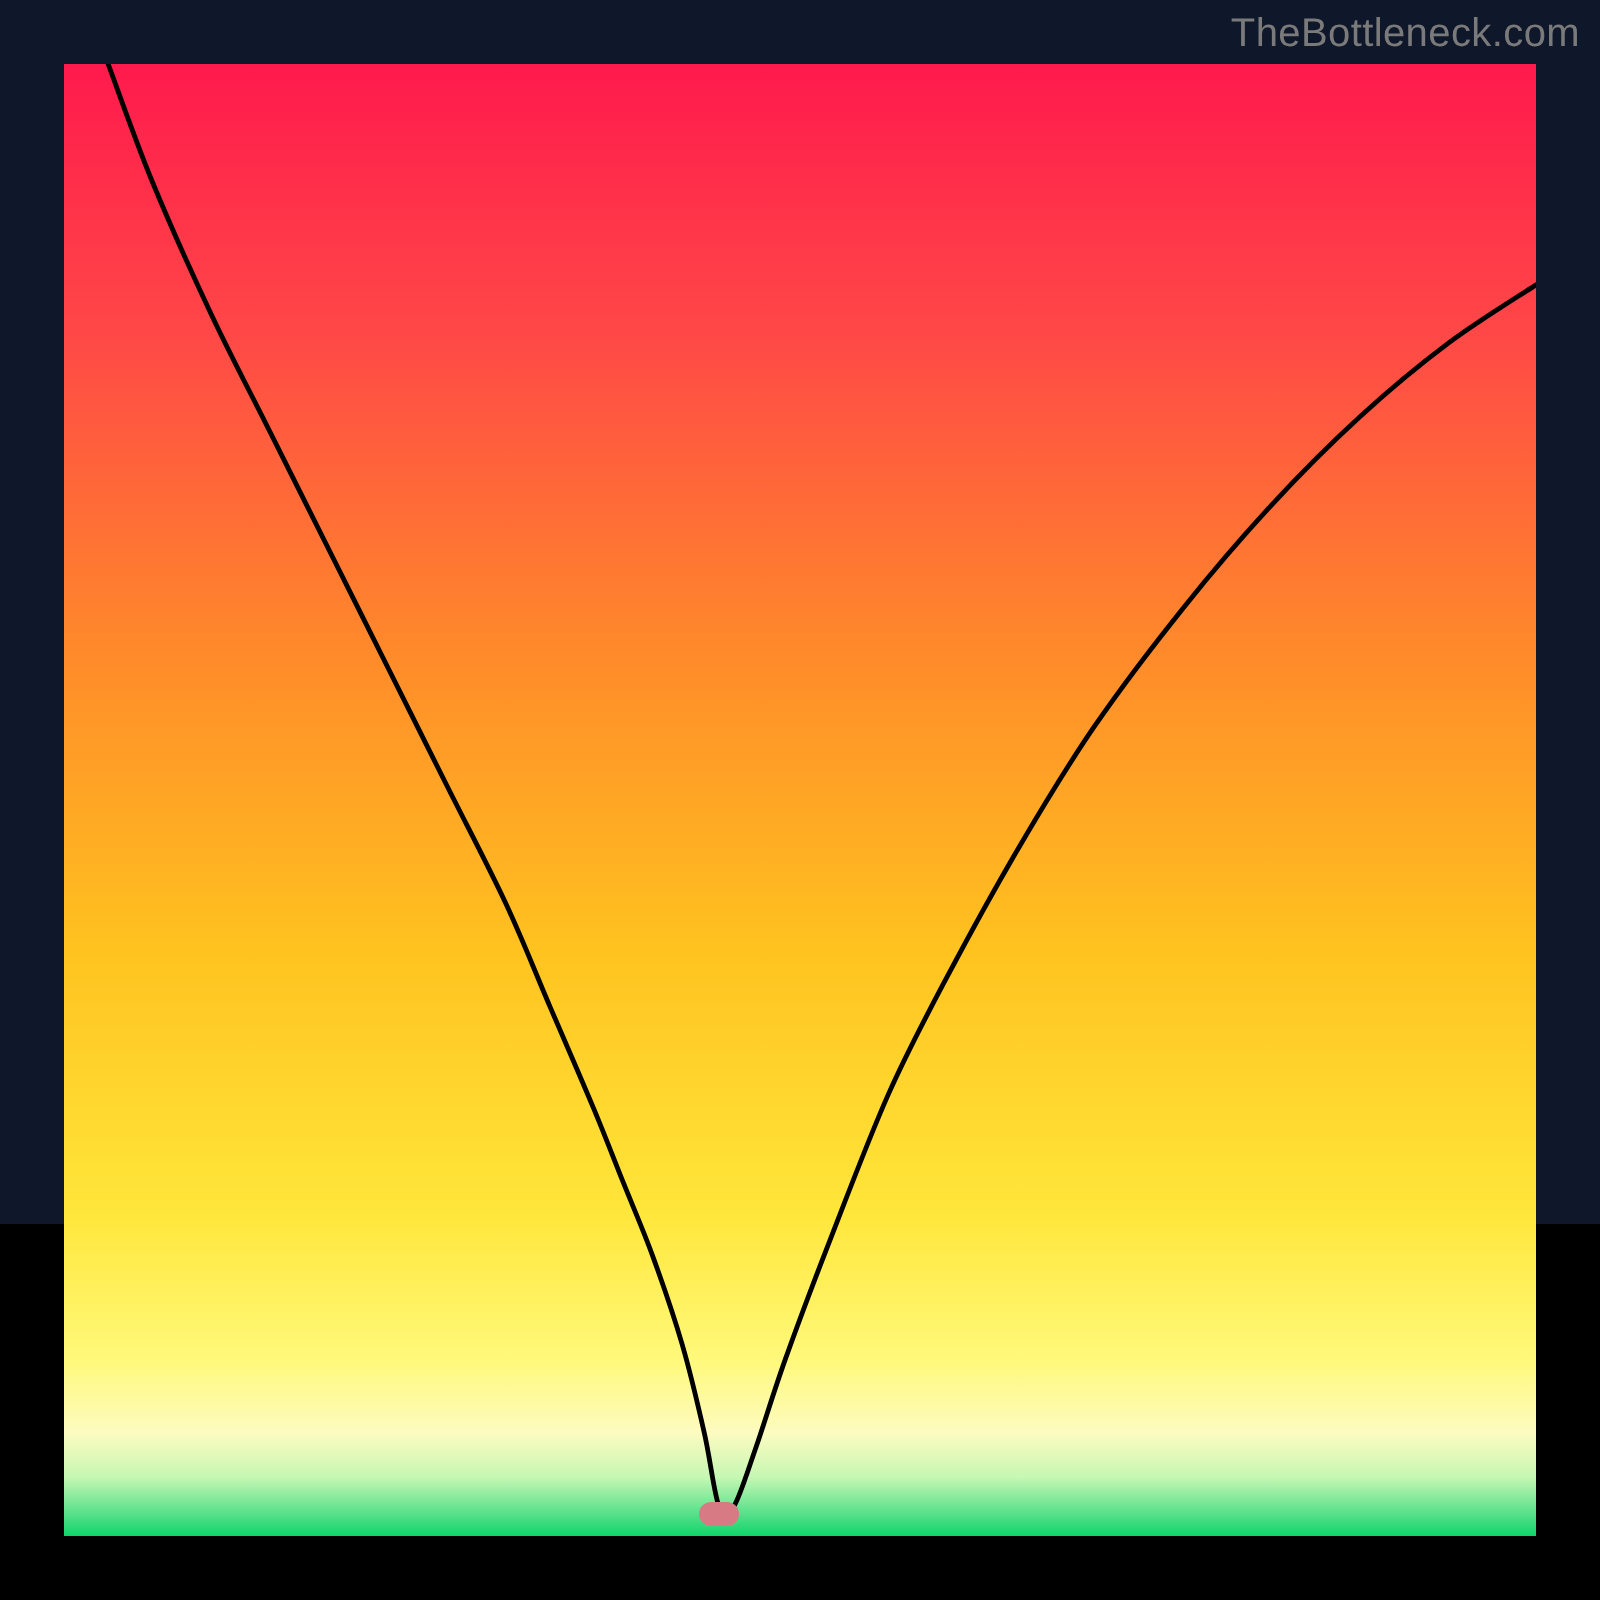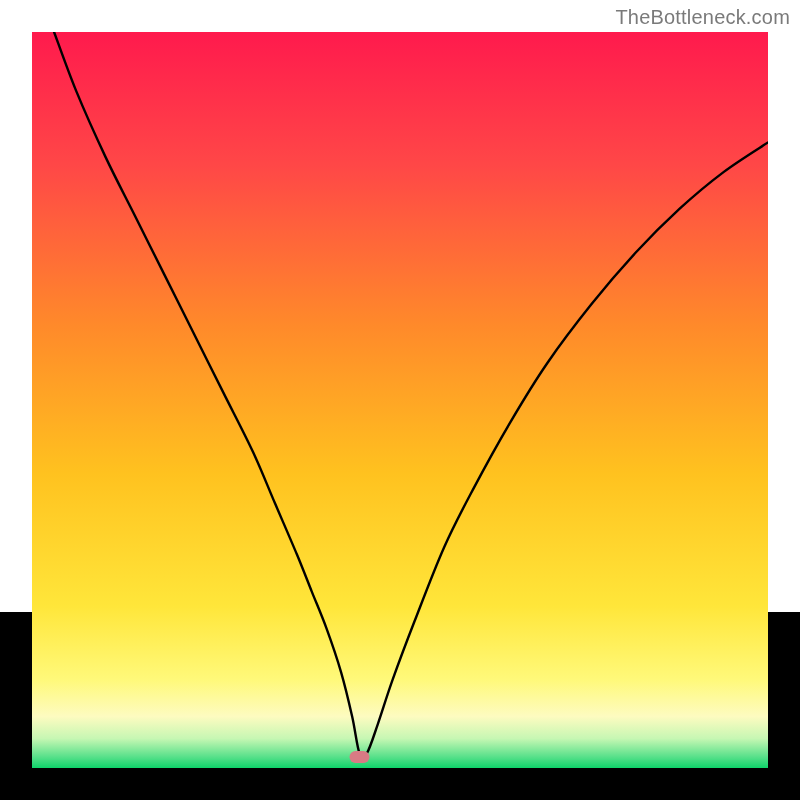--- a/index.html
+++ b/index.html
@@ -10,21 +10,21 @@
     background: #000;
     font-family: Arial, Helvetica, sans-serif;
     overflow: hidden;
   }
   .frame {
     position: absolute;
     left: 0;
     top: 0;
     width: 800px;
     height: 612px;
-    background: #ffffff;
+    background: #0f172a;
   }
   .plot {
     position: absolute;
     left: 32px;
     top: 32px;
     width: 736px;
     height: 736px;
     overflow: hidden;
   }
   .plot svg {

